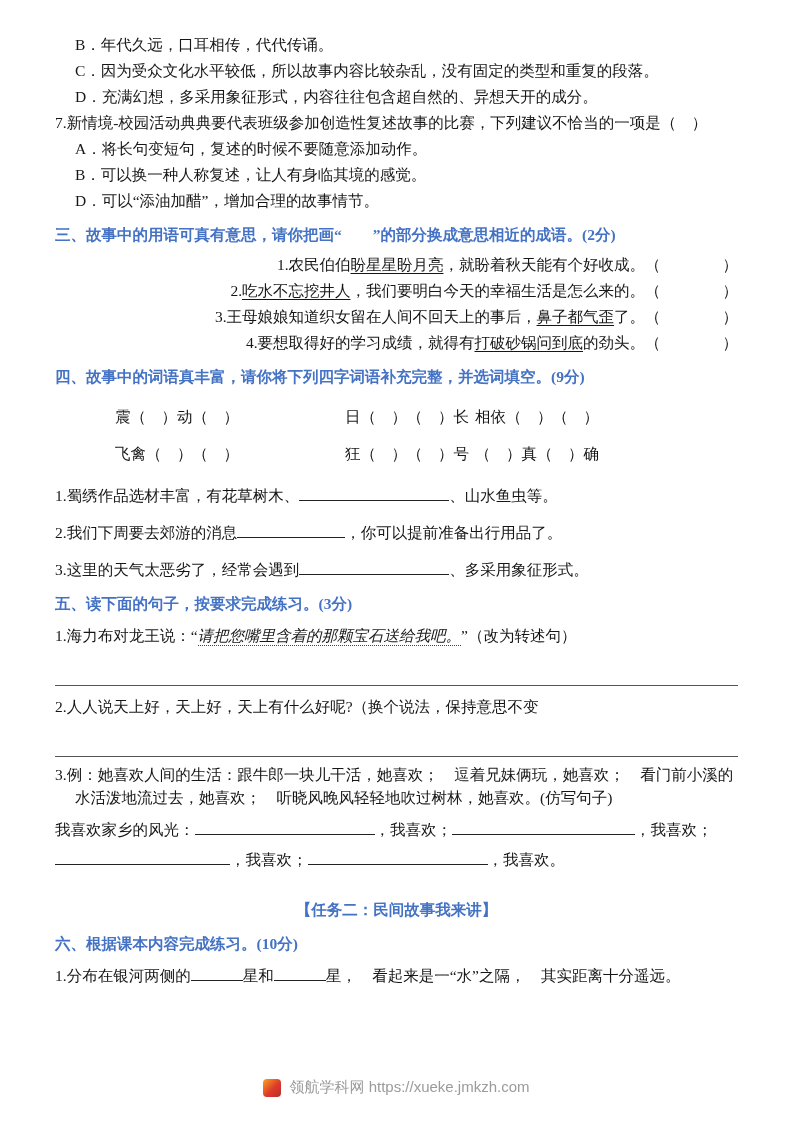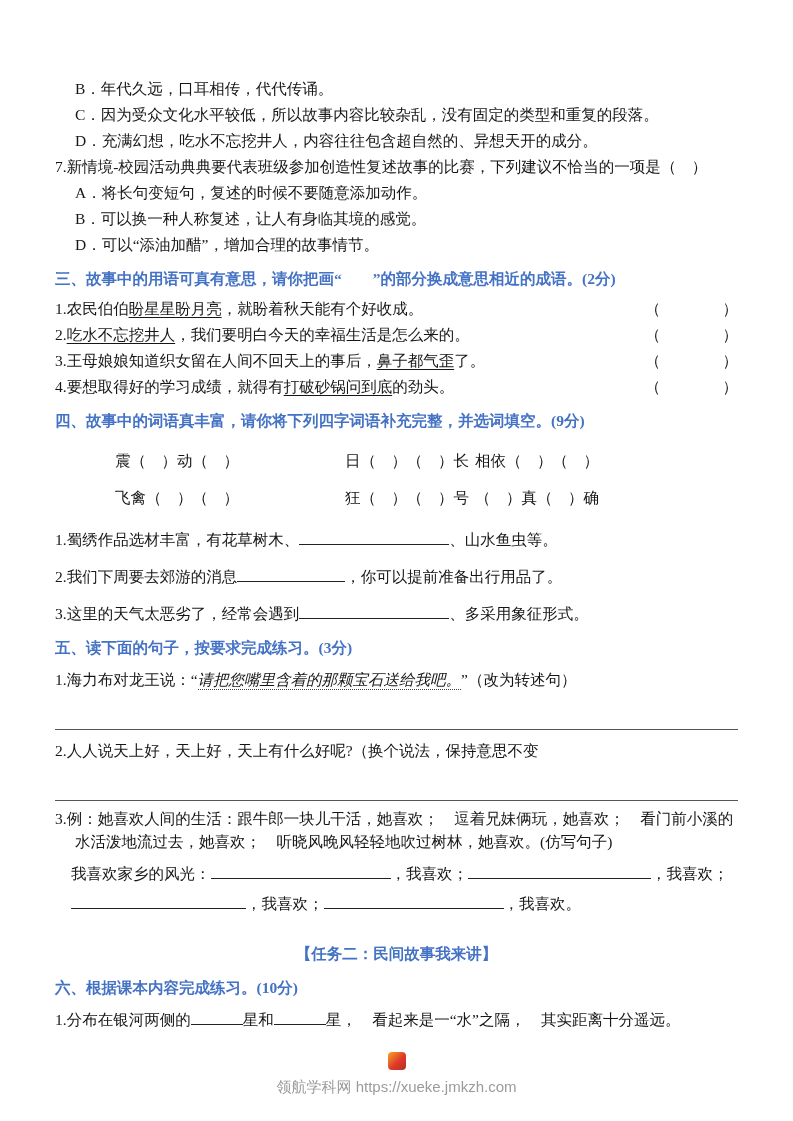--- a/index.html
+++ b/index.html
@@ -2,57 +2,56 @@
 <html style="--accent: #4472c4; --footer-color: #9b9b9b;"><head>
 <meta charset="utf-8">
 <style>
   :root { --accent:#4472c4; --footer-color:#9b9b9b; }
   html,body{margin:0;padding:0;}
   body{
     width:793px;height:1121px;background:#ffffff;
     font-family:"Liberation Serif","DejaVu Serif",serif;
     font-size:15.5px;color:#161616;position:relative;overflow:hidden;
   }
-  .page{padding:76px 55px 0 55px;}
+  .page{padding:32px 55px 0 55px;}
   .line{line-height:26px;white-space:nowrap;}
   .indent{padding-left:20px;}
   .sec-title{color:var(--accent);font-weight:bold;line-height:26px;white-space:nowrap;margin-top:8px;margin-bottom:4px;}
-  .qrow{display:flex;justify-content:space-between;line-height:26px;white-space:nowrap;}
+  .qrow{display:flex;justify-content:flex-end;line-height:26px;white-space:nowrap;}
   .u{text-decoration:underline;text-underline-offset:3px;}
   .dotted{border-bottom:1px dotted #444;padding-bottom:1px;font-style:italic;}
   .word-row{padding-left:60px;line-height:37px;white-space:nowrap;}
   .word-row.first{margin-top:8px;}
   .wc1{display:inline-block;width:230px;}
   .wc2{display:inline-block;width:130px;}
   .fill{margin-top:11px;}
   .blank{display:inline-block;border-bottom:1px solid #222;height:15px;vertical-align:baseline;}
   .answer-line{height:36px;border-bottom:1px solid #555;margin-bottom:4px;}
   .mt4{margin-top:8px;} .mt6{margin-top:6px;}
   .tight{line-height:23px;}
-  .mimic{line-height:30px;margin-left:16px;}
+  .mimic{line-height:30px;}
   .banner{color:var(--accent);font-weight:bold;text-align:center;line-height:26px;margin-top:22px;white-space:nowrap;}
   .footer{
     position:absolute;left:0;right:0;bottom:24px;
     display:flex;align-items:center;justify-content:center;gap:8px;
     color:var(--footer-color);font-size:15px;
     font-family:"Liberation Sans","DejaVu Sans",sans-serif;
-    flex-direction:column;
   }
   .logo{width:18px;height:18px;border-radius:4px;display:inline-block;
     background:linear-gradient(135deg,#f5a623 0%,#e0392b 55%,#b03028 100%);}
 </style>
 </head>
 <body>
 
 <div class="page">
 
   <div>
     <div class="line indent">B．年代久远，口耳相传，代代传诵。</div>
     <div class="line indent">C．因为受众文化水平较低，所以故事内容比较杂乱，没有固定的类型和重复的段落。</div>
-    <div class="line indent">D．充满幻想，吃水不忘挖井人，内容往往包含超自然的、异想天开的成分。</div>
+    <div class="line indent">D．充满幻想，多采用象征形式，内容往往包含超自然的、异想天开的成分。</div>
   </div>
 
   <div class="line">7.新情境-校园活动典典要代表班级参加创造性复述故事的比赛，下列建议不恰当的一项是（　）</div>
   <div class="line indent">A．将长句变短句，复述的时候不要随意添加动作。</div>
   <div class="line indent">B．可以换一种人称复述，让人有身临其境的感觉。</div>
   <div class="line indent">D．可以“添油加醋”，增加合理的故事情节。</div>
 
   <div class="sec-title">三、故事中的用语可真有意思，请你把画“　　”的部分换成意思相近的成语。(2分)</div>
 
   <div class="qrow">

